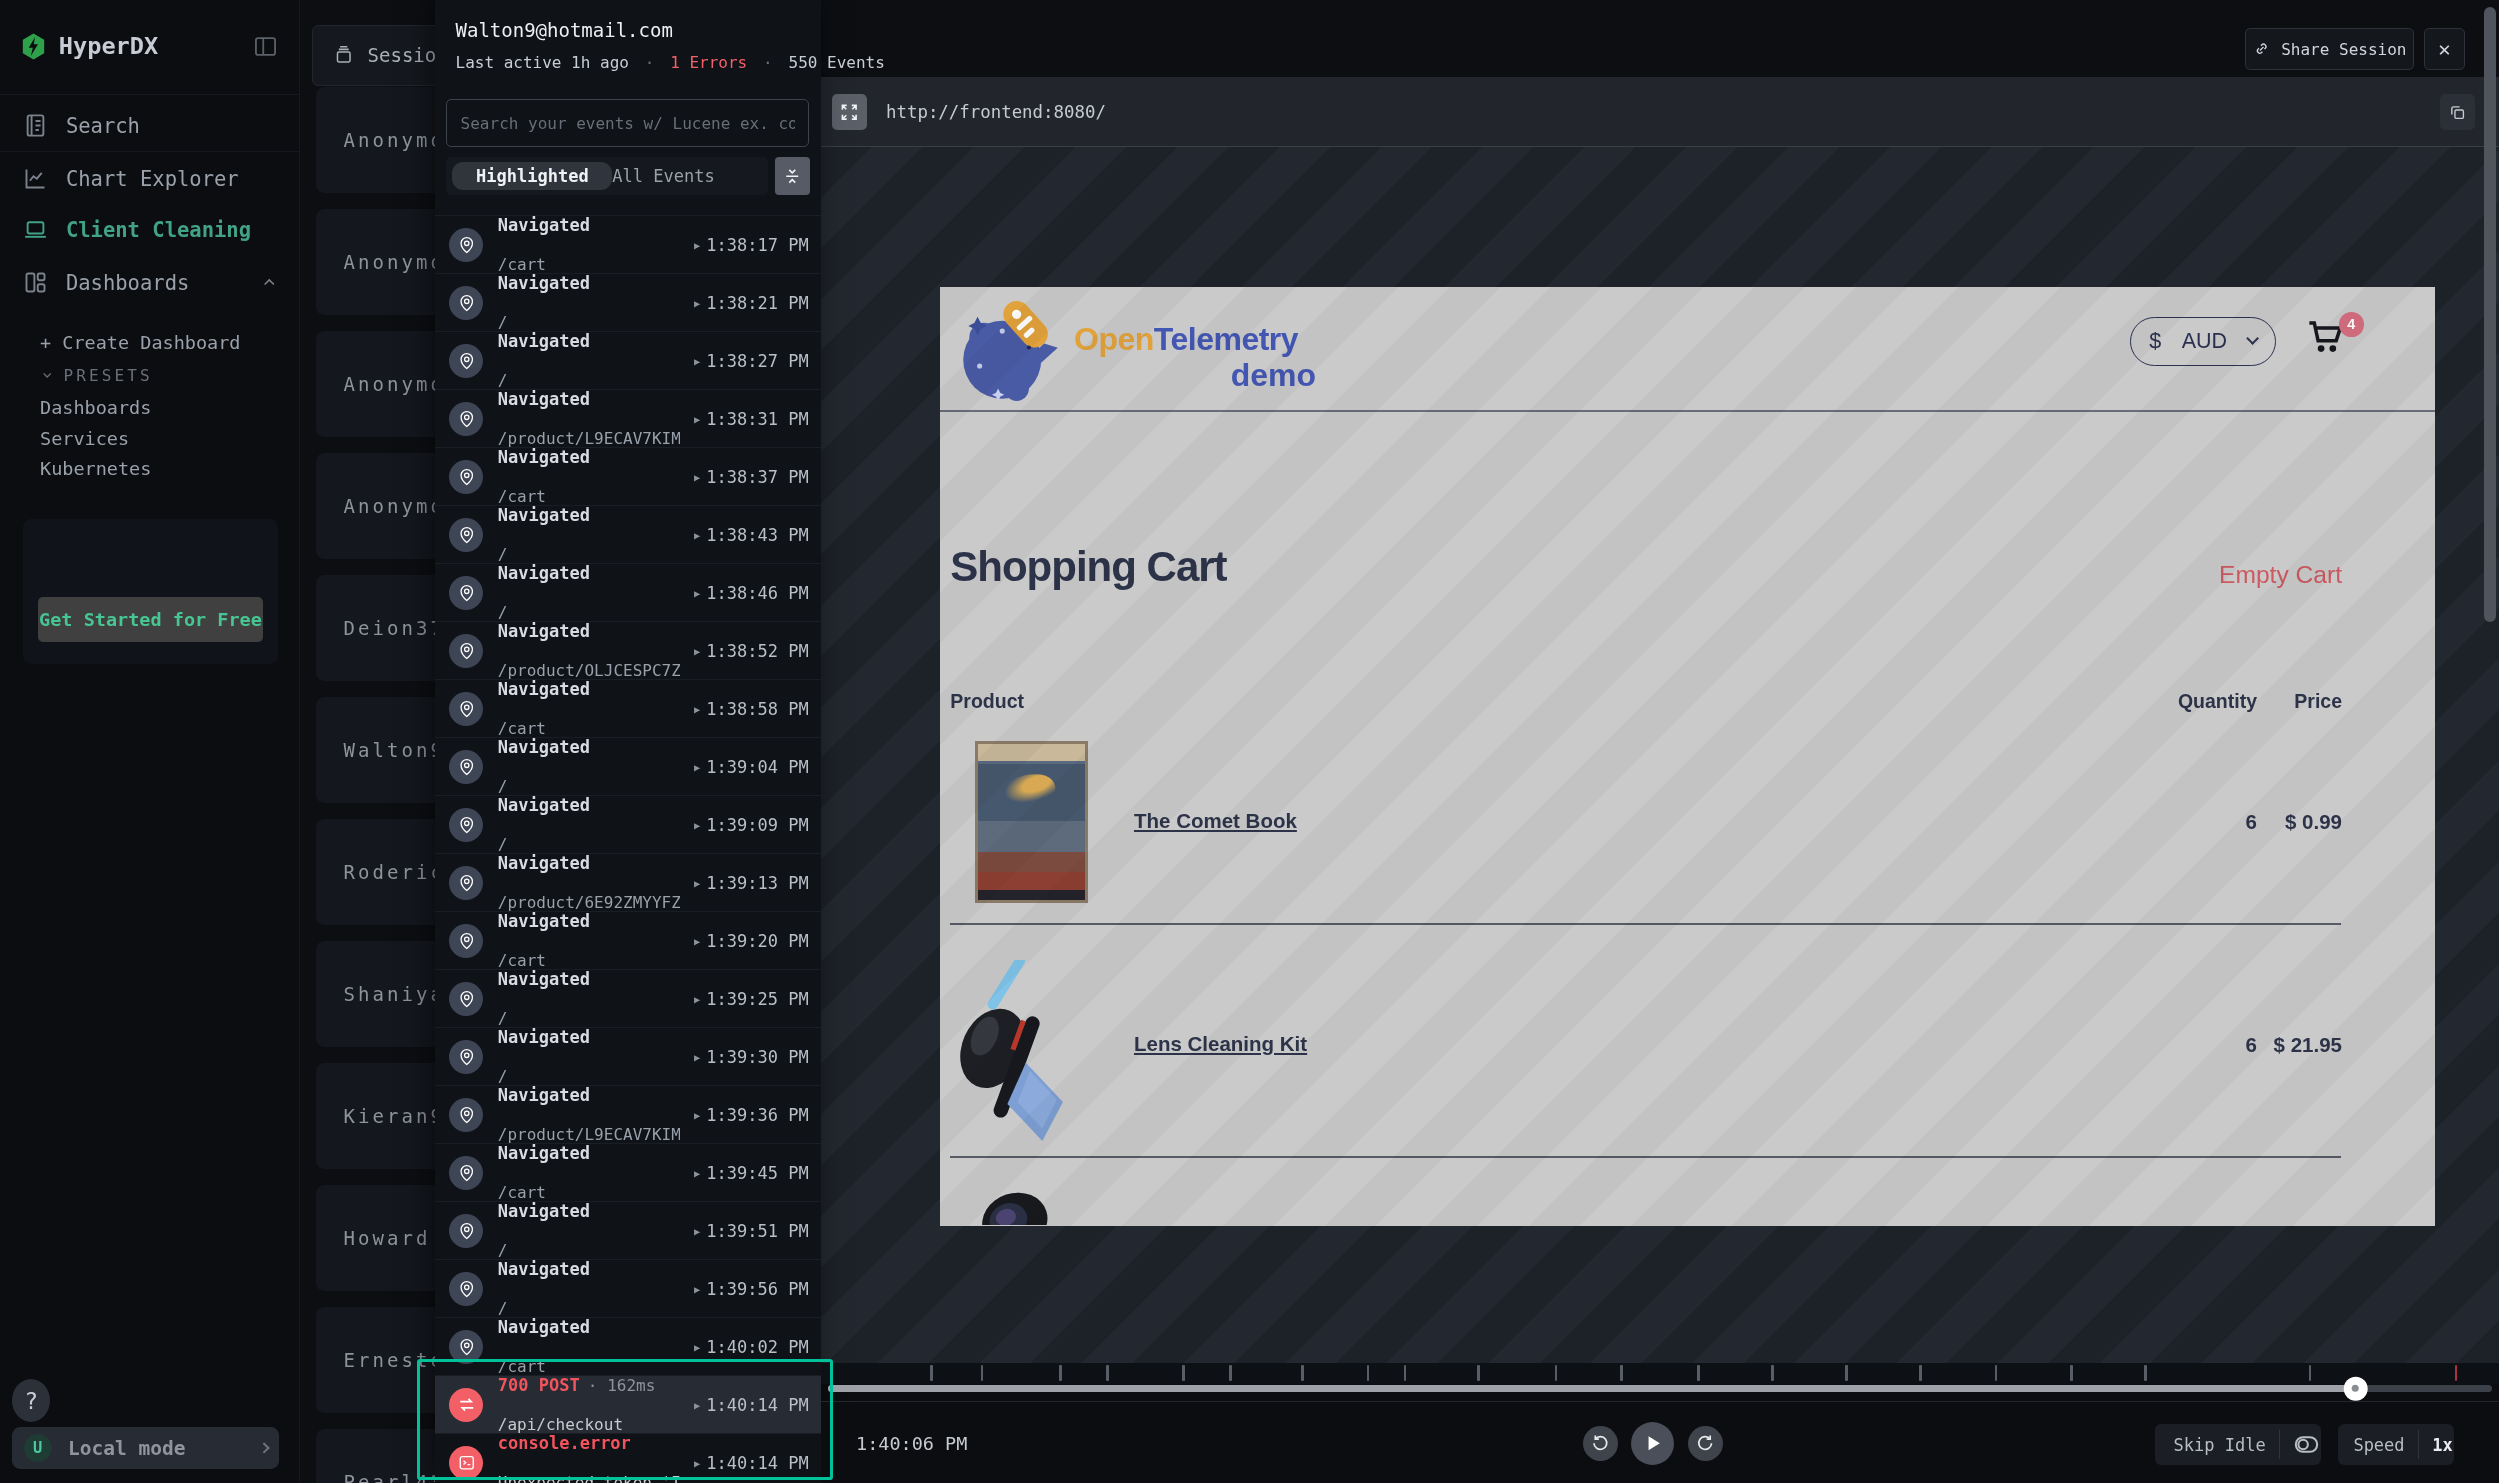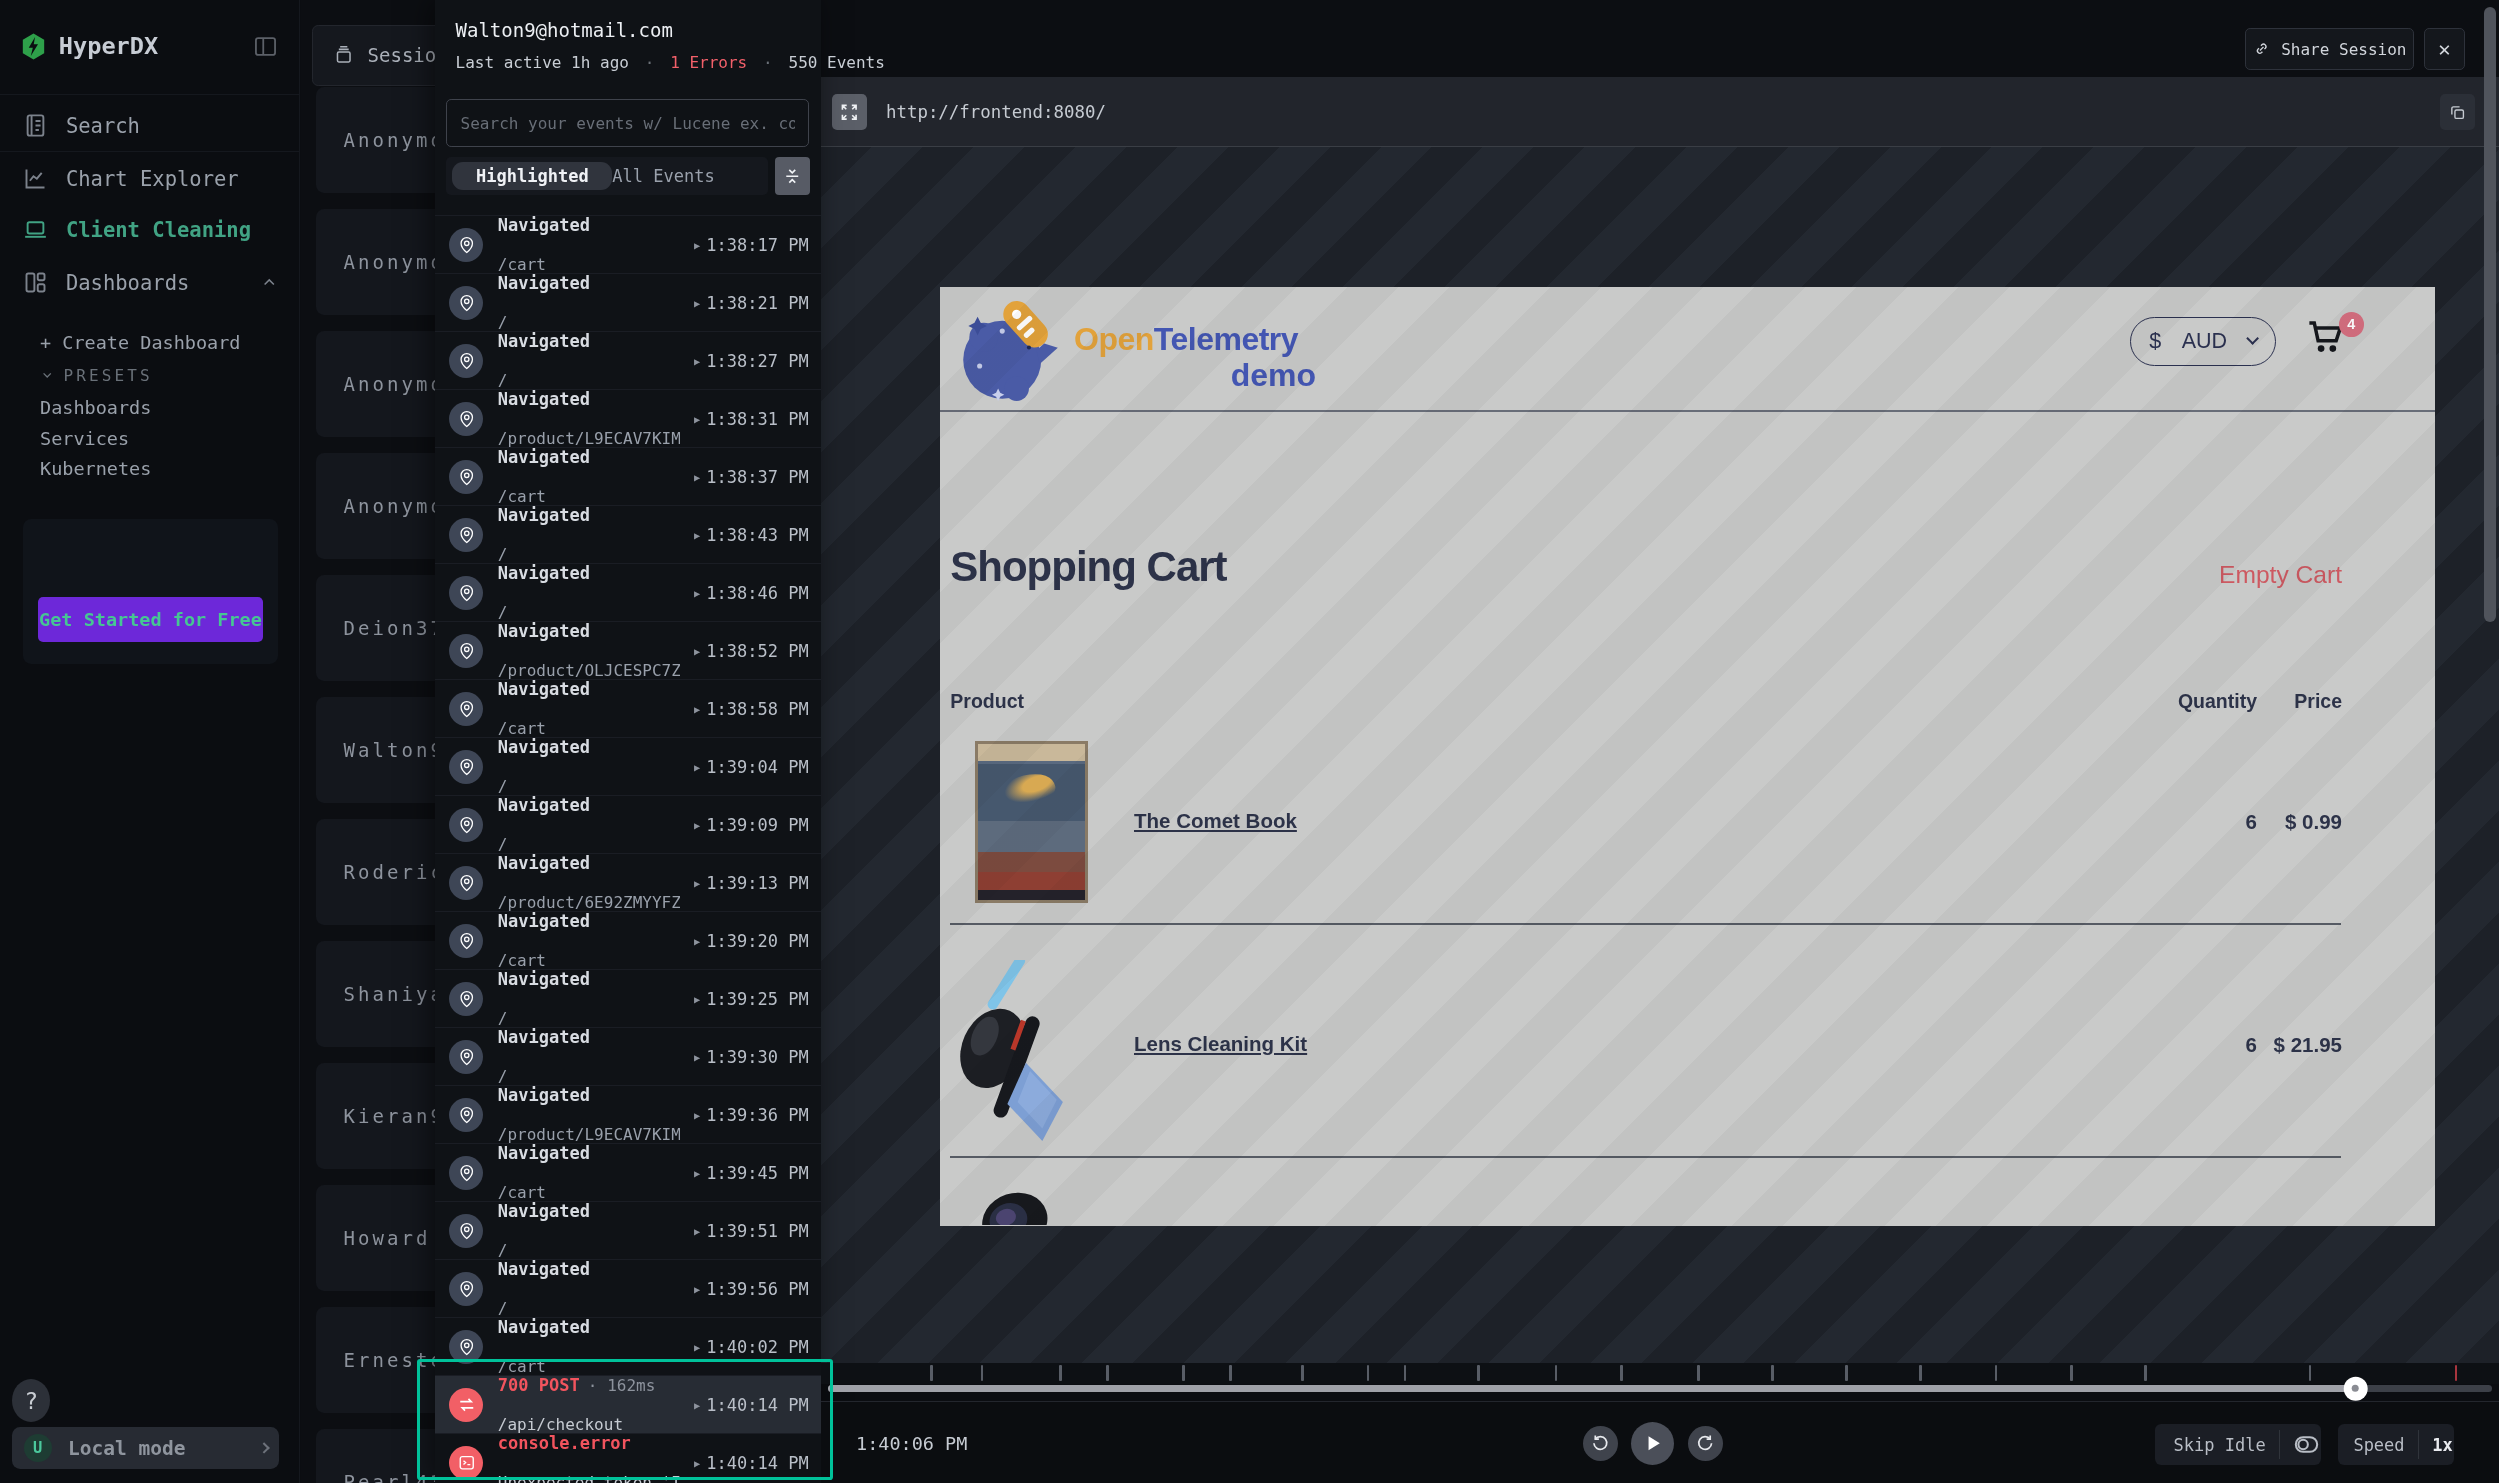--- a/index.html
+++ b/index.html
@@ -15,21 +15,21 @@
   .side-div{position:absolute;left:0;width:300px;height:1px;background:#15181e}
   .nav-item{position:absolute;left:0;width:300px;height:49px;display:flex;align-items:center;gap:17.4px;padding:0 21.5px;font-size:20.5px;color:#9aa1ab;cursor:pointer}
   .nav-item.active{color:#41a384;font-weight:bold}
   .nav-icon{width:27px;height:27px;flex:none}
   .nav-chev{margin-left:auto}
   .dash-sub{position:absolute;left:0;width:300px;font-size:18.5px;color:#9aa1ab;padding-left:40px;display:flex;align-items:center;gap:9.2px}
   .presets{color:#6a7179;font-size:16px;letter-spacing:3.1px}
   .cloud-card{position:absolute;left:22.6px;top:519px;width:255px;height:145px;background:#10141a;border-radius:8.2px;text-align:center}
   .cloud-line{font-size:18.5px;color:#9aa1ab;line-height:28px}
   .cloud-card .cloud-text{padding-top:20.5px}
-  .cta-btn{position:absolute;left:15.4px;top:78px;width:225px;height:45px;background:#6d28d9;border-radius:5.1px;color:#46c693;font-size:18.5px;font-weight:bold;display:flex;align-items:center;justify-content:center;cursor:pointer}
+  .cta-btn{position:absolute;left:15.4px;top:78px;width:225px;height:45px;background:#404040;border-radius:5.1px;color:#46c693;font-size:18.5px;font-weight:bold;display:flex;align-items:center;justify-content:center;cursor:pointer}
   .help-btn{position:absolute;left:12.3px;top:1379px;width:38px;height:43px;background:#2c3038;border-radius:50%;display:flex;align-items:center;justify-content:center;font-size:22.6px;color:#c9cdd3;cursor:pointer}
   .localmode{position:absolute;left:12.3px;top:1427px;width:267px;height:42px;background:#272b33;border-radius:8.2px;display:flex;align-items:center;gap:16.4px;padding:0 11.3px;cursor:pointer}
   .u-avatar{width:28px;height:28px;border-radius:50%;background:#1e3c33;color:#4bc89c;font-weight:bold;font-size:15.4px;display:flex;align-items:center;justify-content:center;flex:none}
   .lm-label{font-size:19.5px;font-weight:bold;color:#8f959e;flex:1}
   .lm-chev{width:8.2px;height:8.2px;border-right:2.1px solid #6d727b;border-top:2.1px solid #6d727b;transform:rotate(45deg)}
 
   
   .sess-col{position:absolute;left:301px;top:0;width:520px;height:1483px;background:#0c0e12;z-index:8;overflow:hidden}
   .sess-tab{position:absolute;left:11.3px;top:24.6px;width:205px;height:61px;background:#15181e;border:1px solid #23262d;border-radius:6.2px;display:flex;align-items:center;gap:13.3px;padding:0 19.5px;color:#aab0b9;font-size:19px}
   .sess-list{position:absolute;left:15.4px;top:87px;width:318px}

